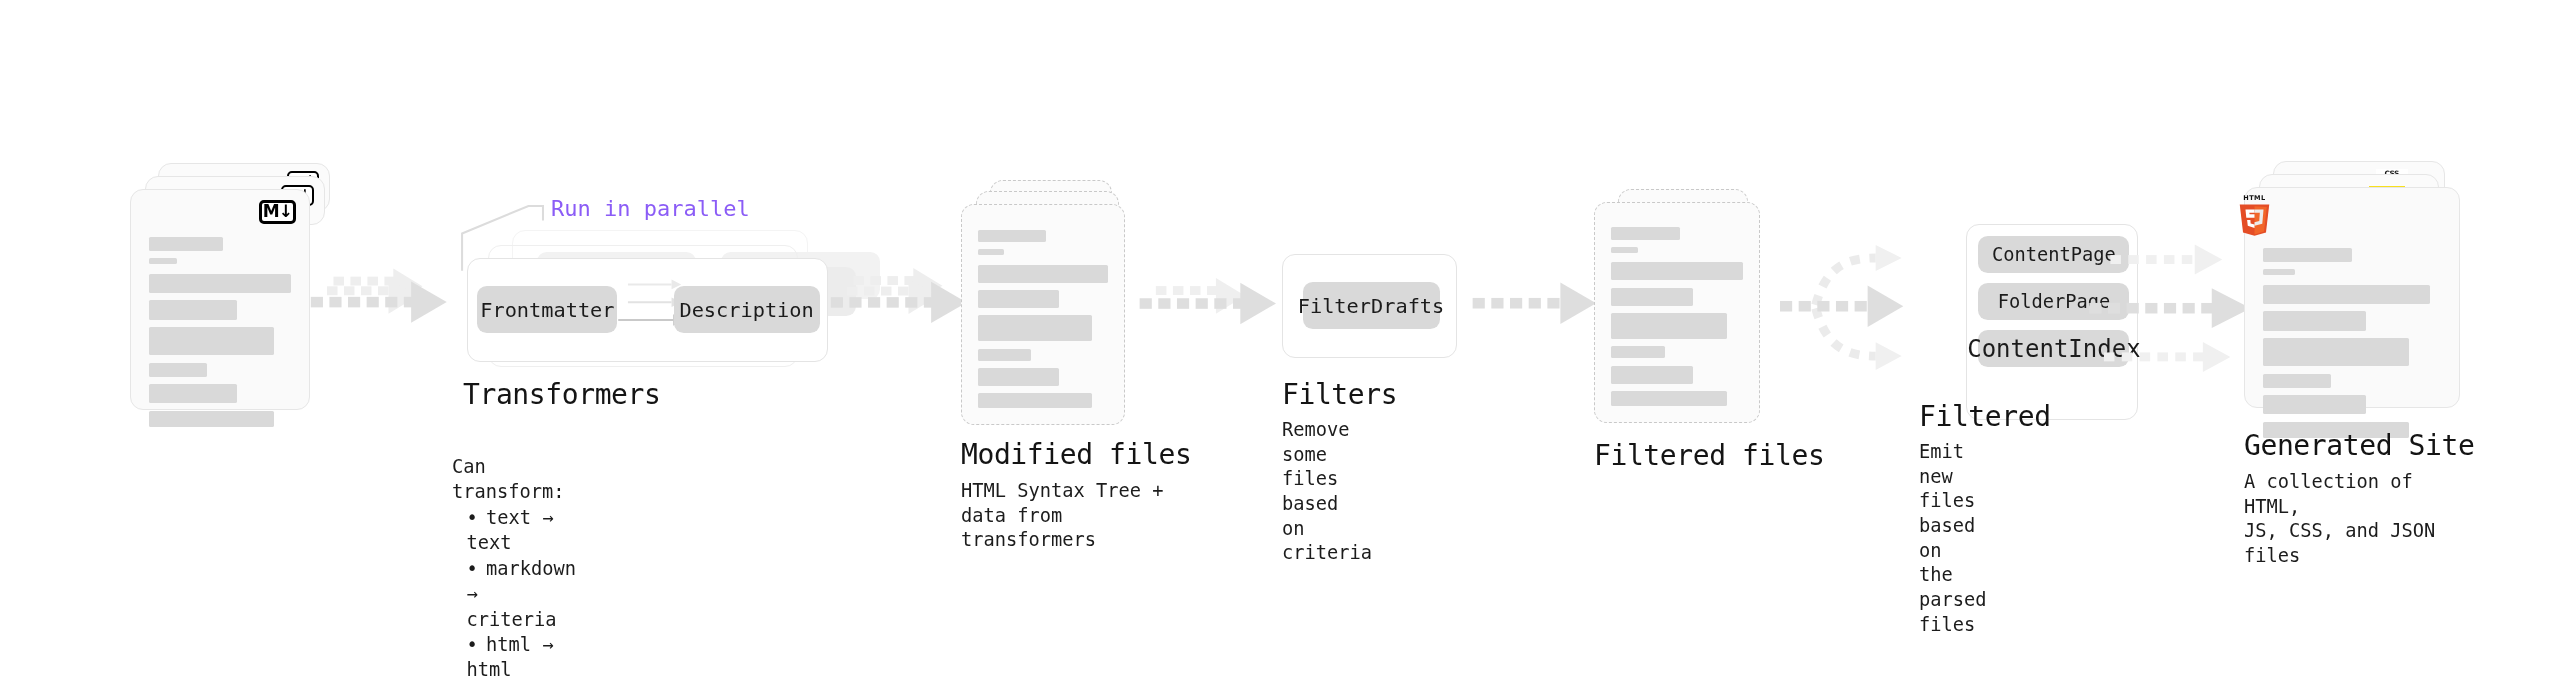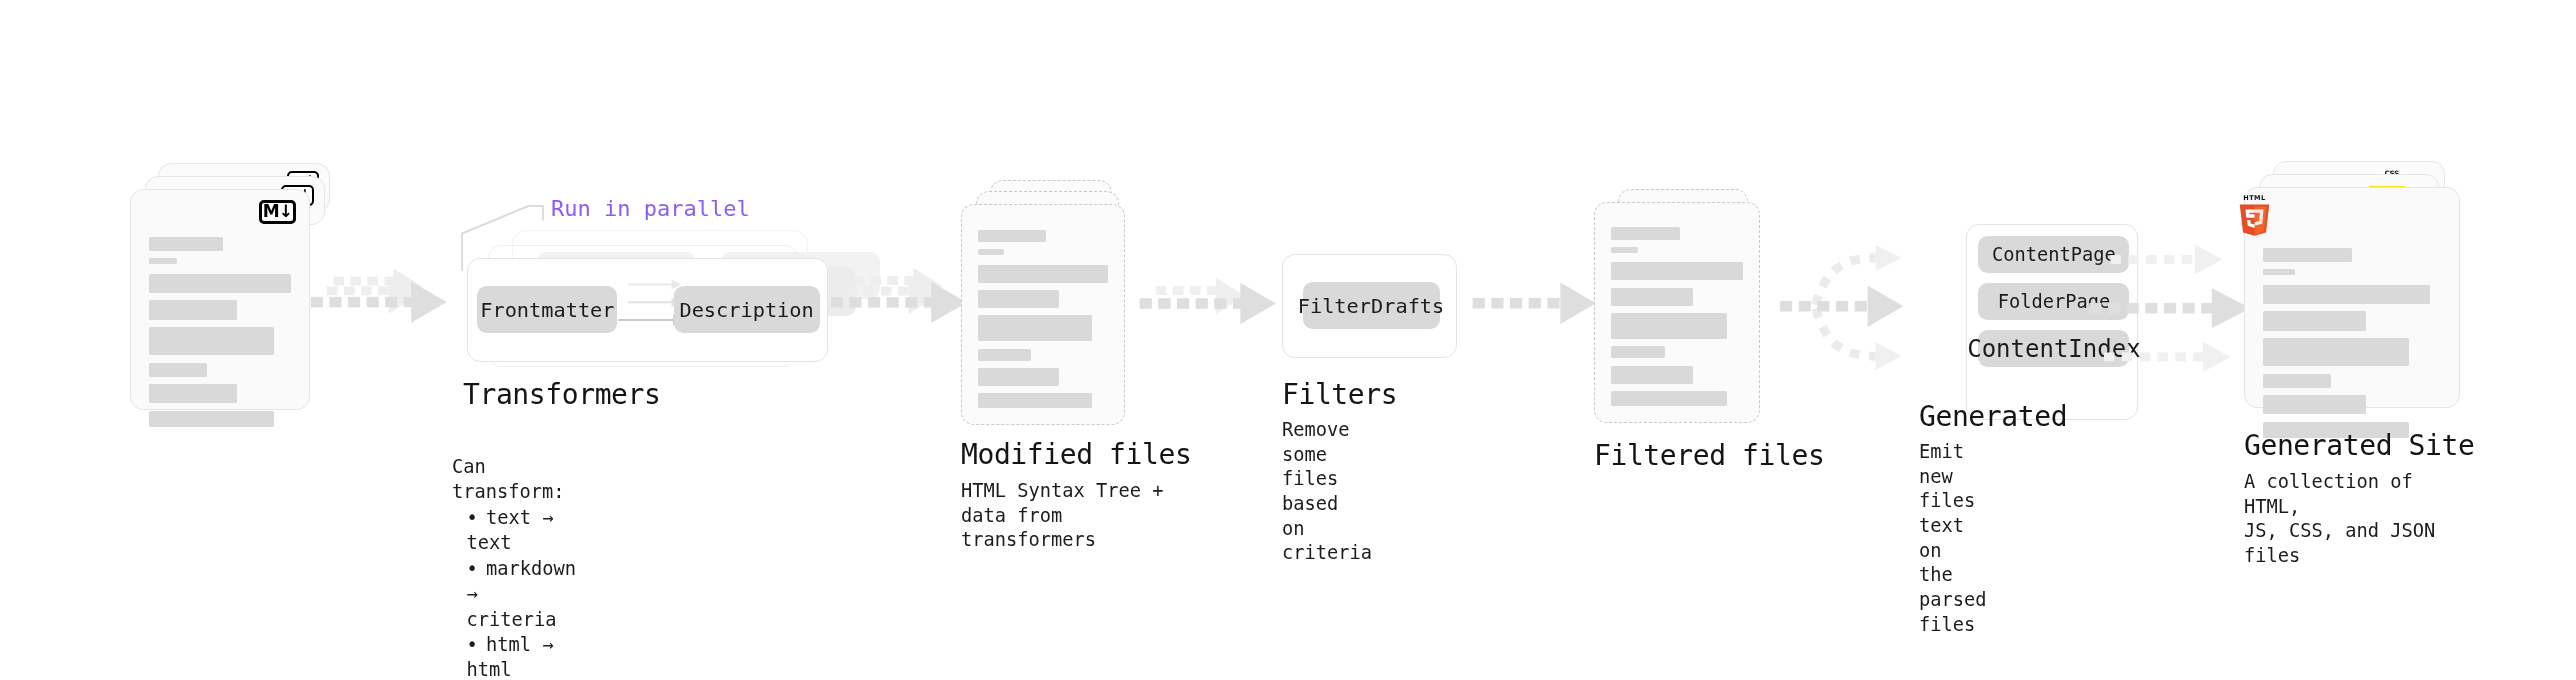--- a/index.html
+++ b/index.html
@@ -394,22 +394,22 @@
     </svg>
   </div>
 
   <div class="node" style="left:1919px; top:224px;">
     <div class="groupbox" style="left:0px; top:0px; width:172px; height:196px;margin-left:47px;">
       <div class="pill" style="left:11.4px; top:10.6px;  width:151px; height:37px; font-size:18.7px;">ContentPage</div>
       <div class="pill" style="left:11.4px; top:58px;  width:151px; height:37px; font-size:18.7px;">FolderPage</div>
       <div class="pill" style="left:11.4px; top:105px; width:151px; height:37px; font-size:24px;">ContentIndex</div>
     </div>
 
-    <div class="title" style="left:0px; top:176px;">Generated</div>
-    <div class="subtitle" style="left:0px; top:216px;">Emit new files text on
+    <div class="title" style="left:0px; top:176px;">Filtered</div>
+    <div class="subtitle" style="left:0px; top:216px;">Emit new files based on
 the parsed files</div>
   </div>
 
   <div class="node" style="left:2110px; top:234px;">
     <svg width="163" height="146" viewBox="0 0 200 180">
       <g fill="#f0f0f0">
         <rect x="0" y="26" width="13" height="11"></rect>
           <rect x="22" y="26" width="13" height="11"></rect>
         <rect x="44" y="26" width="13" height="11"></rect>
           <rect x="66" y="26" width="13" height="11"></rect>

